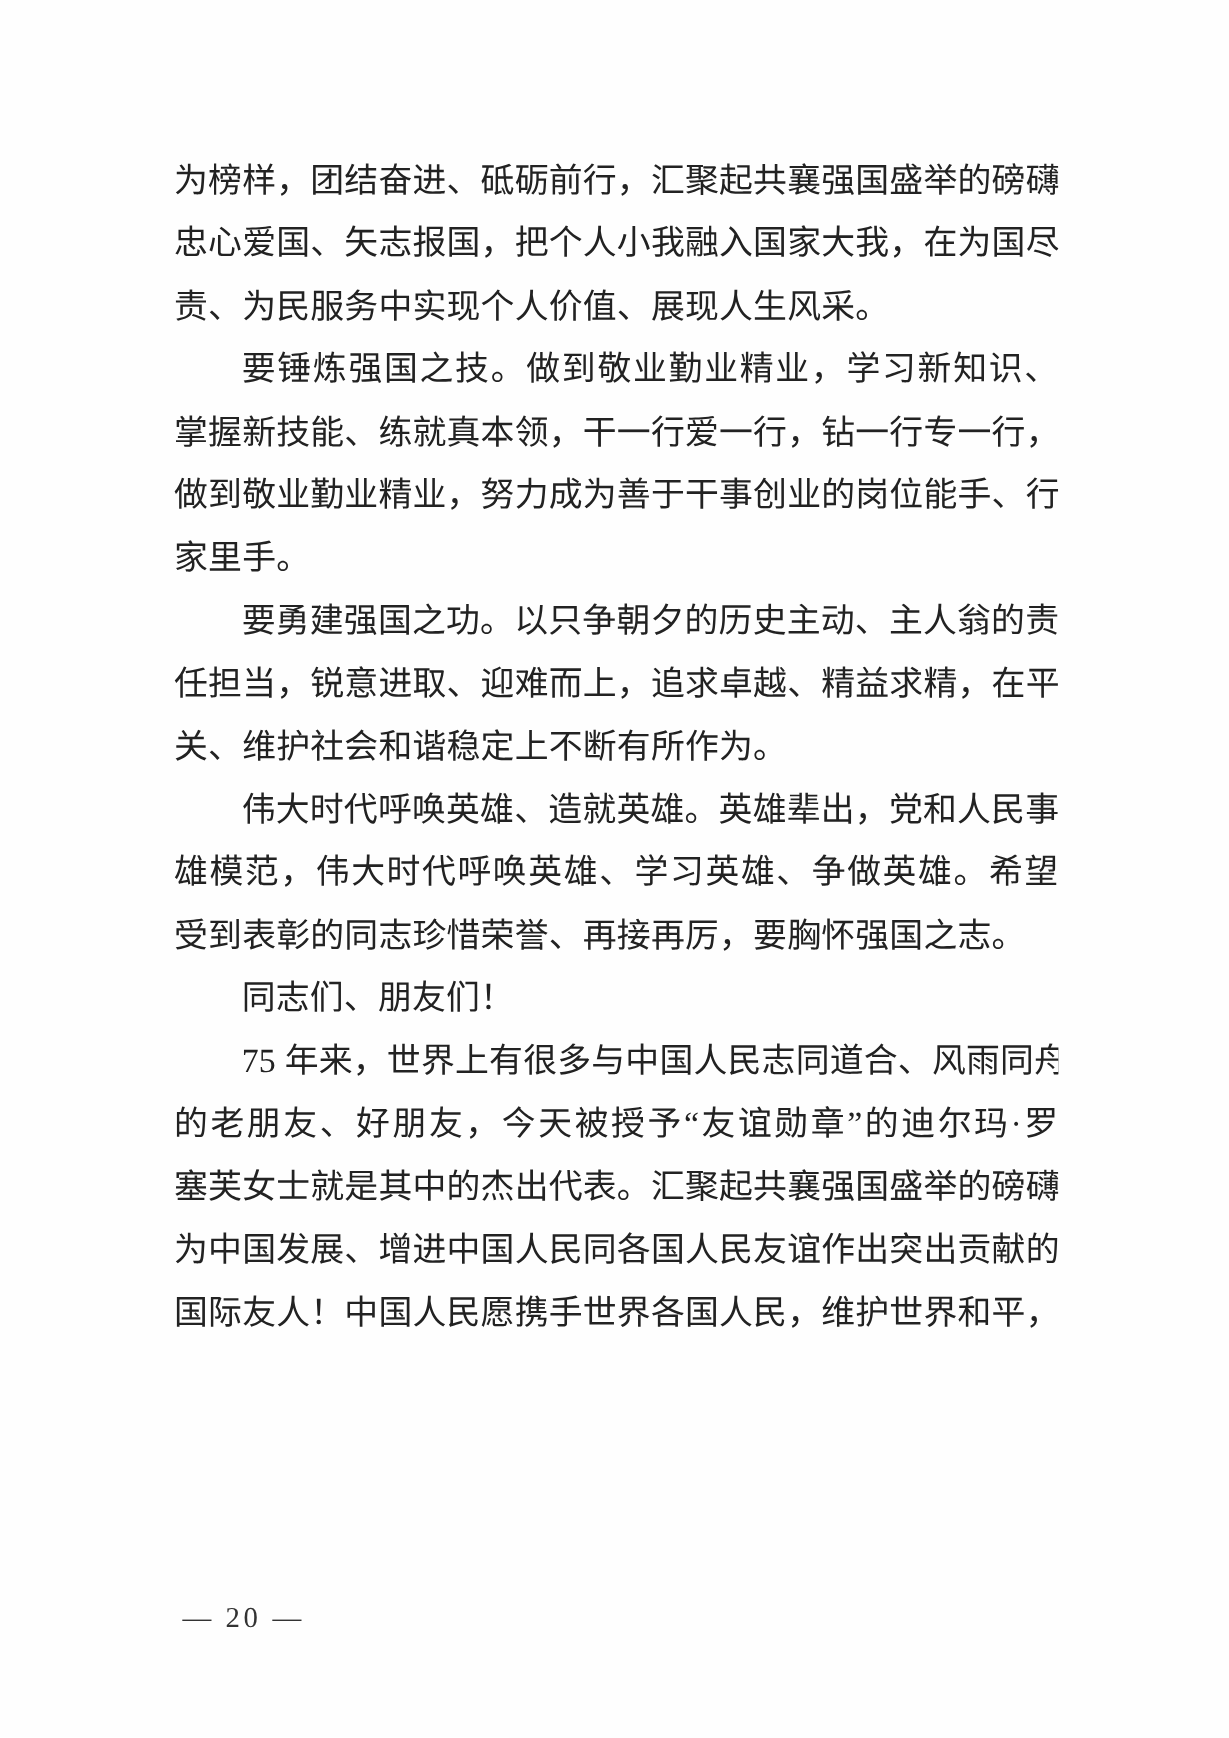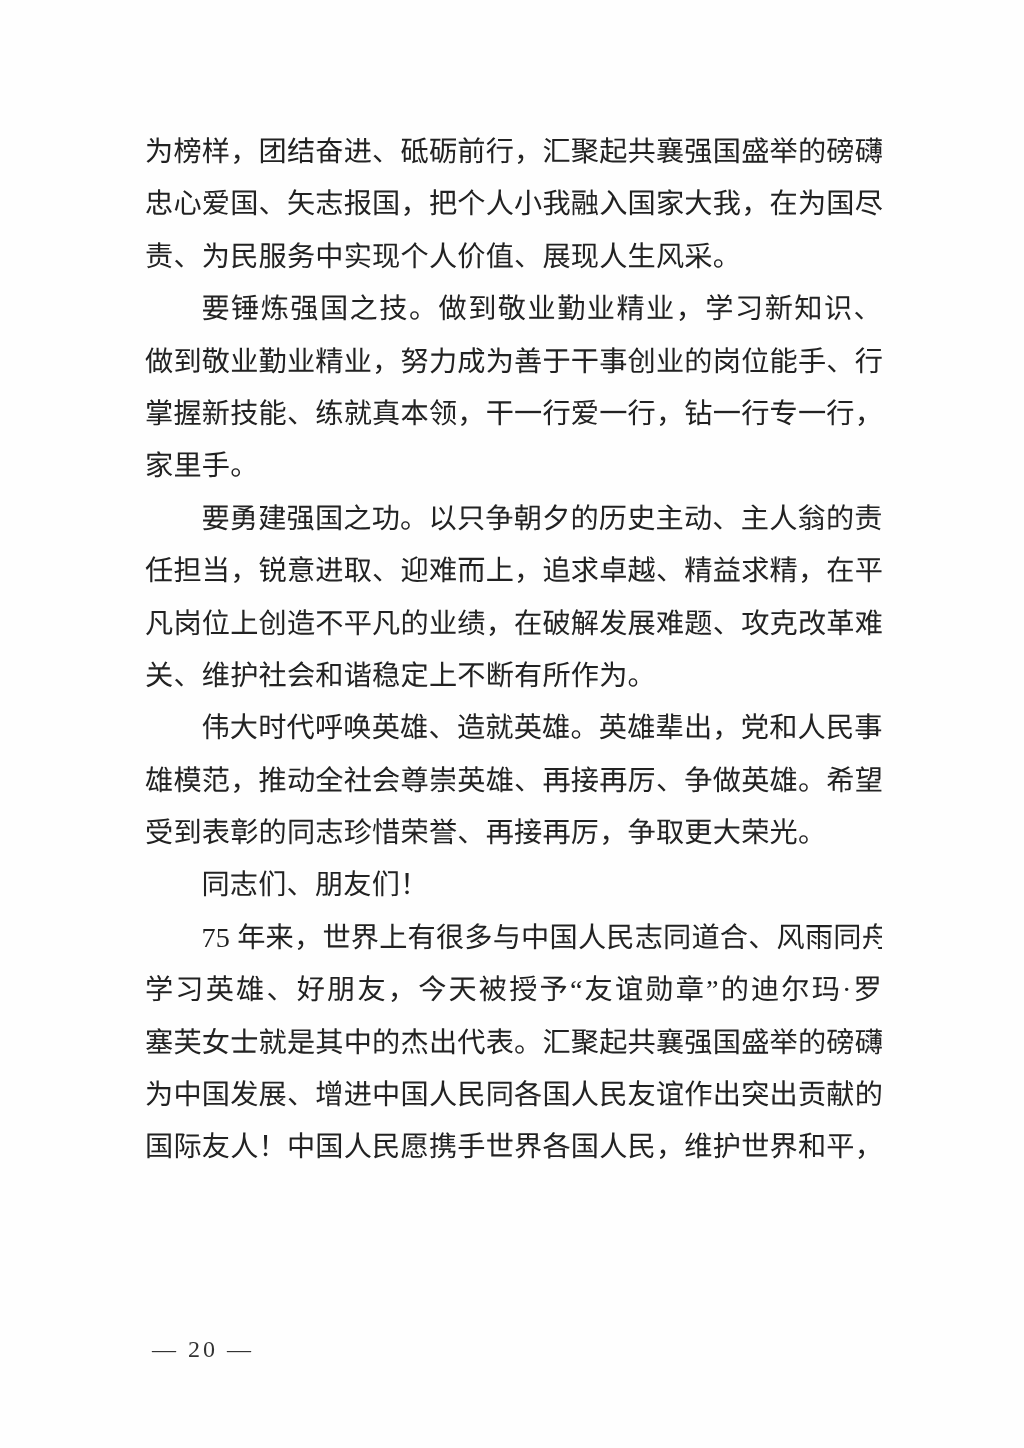--- a/index.html
+++ b/index.html
@@ -61,40 +61,39 @@
   <div class="text-block" id="document-body">
       <div class="paragraph">
         <div class="line">为榜样，团结奋进、砥砺前行，汇聚起共襄强国盛举的磅礴</div>
       </div>
       <div class="paragraph">
         <div class="line">忠心爱国、矢志报国，把个人小我融入国家大我，在为国尽</div>
         <div class="line lastline">责、为民服务中实现个人价值、展现人生风采。</div>
       </div>
       <div class="paragraph">
         <div class="line indent">要锤炼强国之技。做到敬业勤业精业，学习新知识、</div>
+        <div class="line">掌握新技能、练就真本领，干一行爱一行，钻一行专一行，</div>
         <div class="line">做到敬业勤业精业，努力成为善于干事创业的岗位能手、行</div>
-        <div class="line">掌握新技能、练就真本领，干一行爱一行，钻一行专一行，</div>
         <div class="line lastline">家里手。</div>
       </div>
       <div class="paragraph">
         <div class="line indent">要勇建强国之功。以只争朝夕的历史主动、主人翁的责</div>
         <div class="line">任担当，锐意进取、迎难而上，追求卓越、精益求精，在平</div>
-        <div class="line">凡岗位上创造不平凡的业绩，在破解发展难题、攻克改革难</div>
         <div class="line lastline">关、维护社会和谐稳定上不断有所作为。</div>
       </div>
       <div class="paragraph">
         <div class="line indent">伟大时代呼唤英雄、造就英雄。英雄辈出，党和人民事</div>
-        <div class="line">雄模范，推动全社会尊崇英雄、再接再厉、争做英雄。希望</div>
-        <div class="line lastline">受到表彰的同志珍惜荣誉、再接再厉，争取更大荣光。</div>
+        <div class="line">雄模范，伟大时代呼唤英雄、学习英雄、争做英雄。希望</div>
+        <div class="line lastline">受到表彰的同志珍惜荣誉、再接再厉，要胸怀强国之志。</div>
       </div>
       <div class="paragraph">
         <div class="line indent lastline">同志们、朋友们！</div>
       </div>
       <div class="paragraph">
         <div class="line indent">75 年来，世界上有很多与中国人民志同道合、风雨同舟</div>
-        <div class="line">学习英雄、好朋友，今天被授予“友谊勋章”的迪尔玛·罗</div>
+        <div class="line">的老朋友、好朋友，今天被授予“友谊勋章”的迪尔玛·罗</div>
         <div class="line">塞芙女士就是其中的杰出代表。汇聚起共襄强国盛举的磅礴</div>
         <div class="line">为中国发展、增进中国人民同各国人民友谊作出突出贡献的</div>
         <div class="line">国际友人！中国人民愿携手世界各国人民，维护世界和平，</div>
       </div>
     </div>
   <div class="pageno">— 20 —</div>
 </div>
 
 </body></html>

